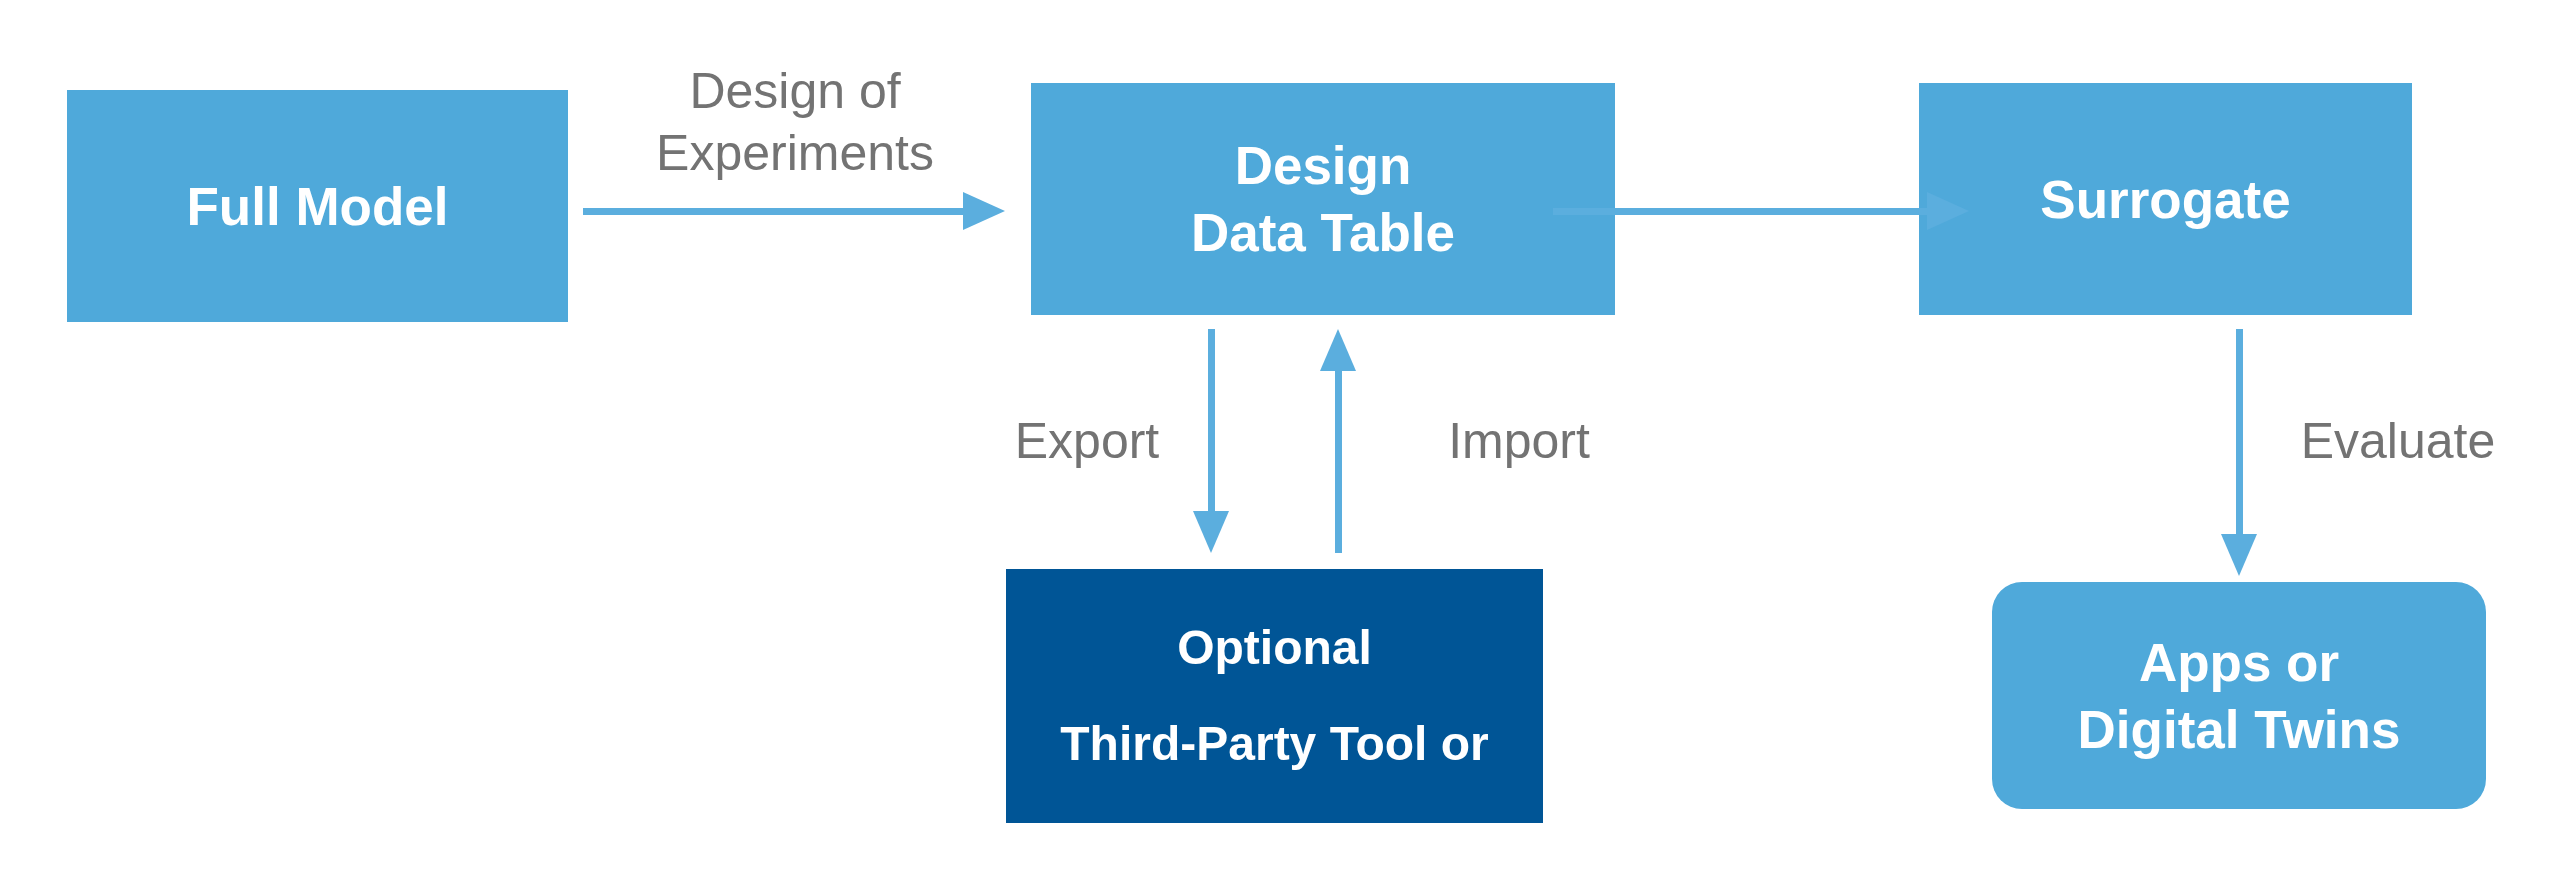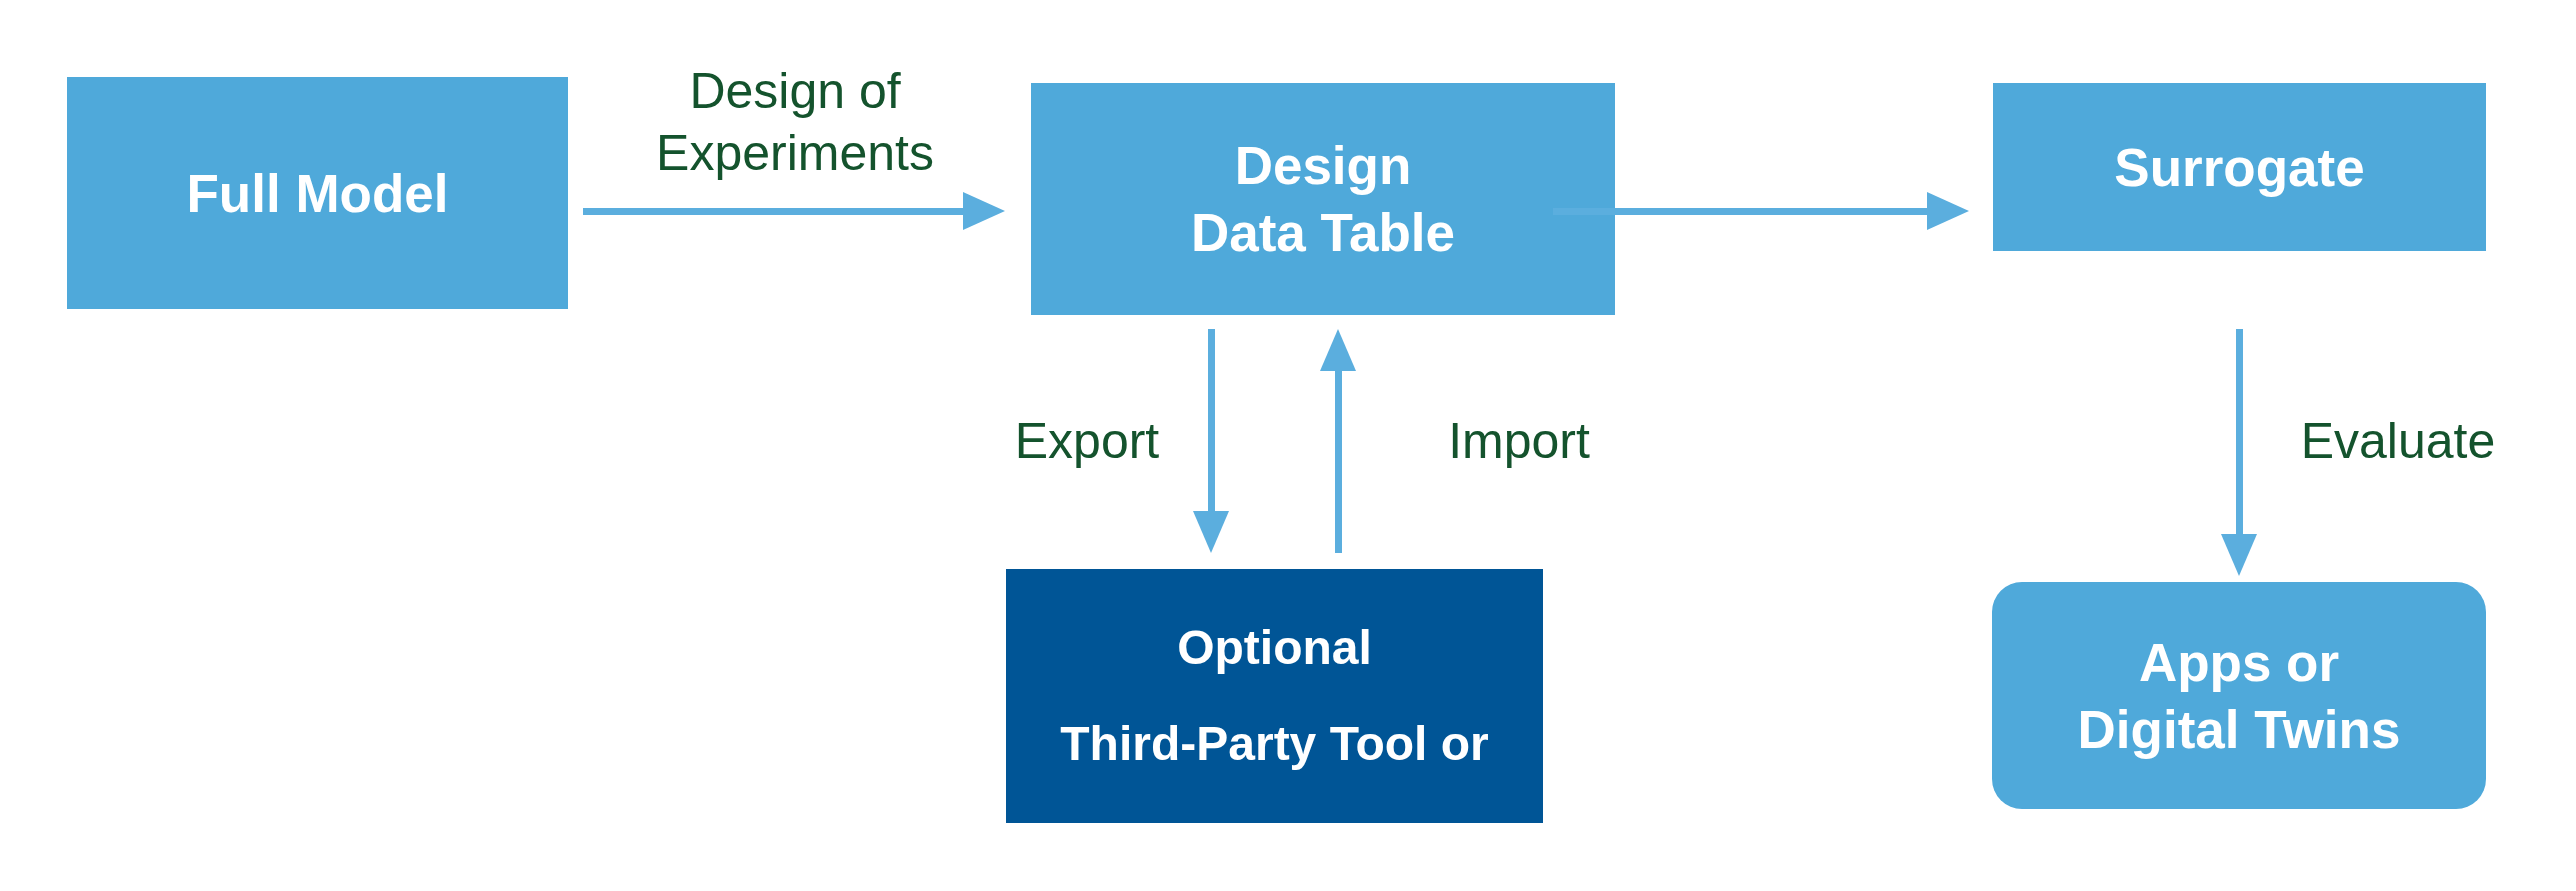--- a/index.html
+++ b/index.html
@@ -31,30 +31,30 @@
   .node.light {
     background: #4FA9DA;
     font-size: 53px;
     line-height: 67px;
   }
   .node.dark {
     background: #005596;
     font-size: 48px;
     line-height: 74px;
   }
-  #node-full-model        { left: 67px;   top: 77px; width: 501px; height: 232px; }
+  #node-full-model        { left: 67px;   top: 90px; width: 501px; height: 232px; }
   #node-design-data-table { left: 1031px; top: 83px; width: 584px; height: 232px; }
-  #node-surrogate-model   { left: 1993px; top: 83px; width: 493px; height: 168px; }
+  #node-surrogate-model   { left: 1919px; top: 83px; width: 493px; height: 232px; }
   #node-optional          { left: 1006px; top: 569px; width: 537px; height: 254px; gap: 22px; }
   #node-apps              { left: 1992px; top: 582px; width: 494px; height: 227px; border-radius: 30px; }
 
   .edge-label {
     position: absolute;
     width: 420px;
-    color: #14532d;
+    color: #737373;
     font-size: 50px;
     line-height: 62px;
     text-align: center;
     font-weight: 400;
   }
   #label-doe      { left: 585px;  top: 60px;  }
   #label-training { left: 1520px; top: 120px; }
   #label-export   { left: 877px; top: 410px; }
   #label-import   { left: 1309px; top: 410px; }
   #label-evaluate { left: 2188px; top: 410px; }

